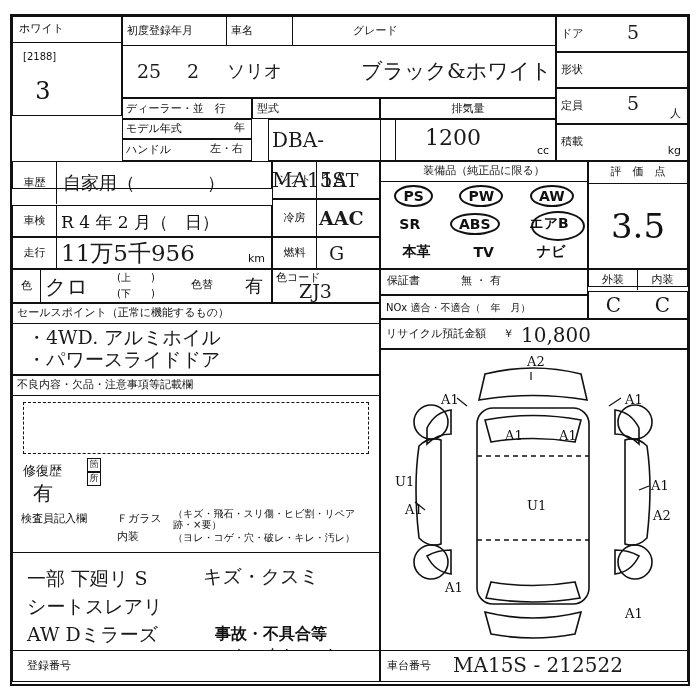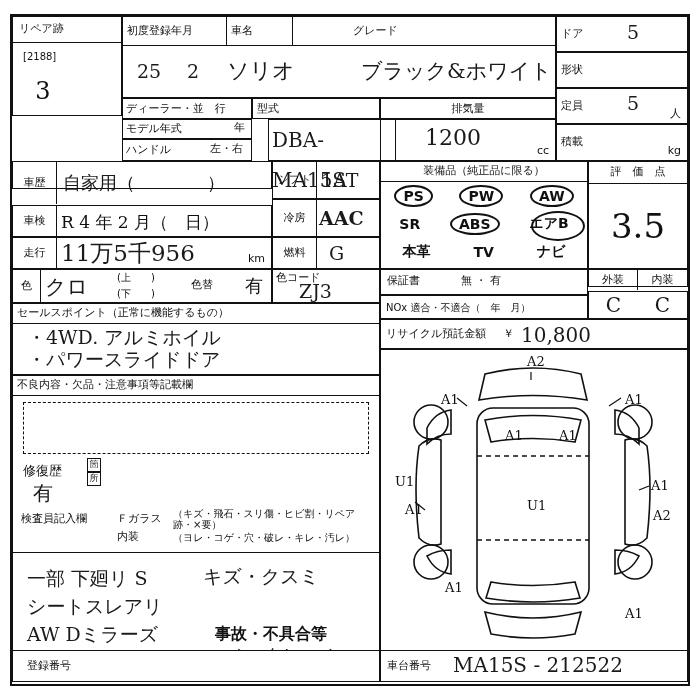--- a/index.html
+++ b/index.html
@@ -21,34 +21,34 @@
   .ovalmark{position:absolute;border:2px solid #111;border-radius:50%;}
   svg{display:block;}
 </style>
 </head>
 <body>
 
 <div id="sheet">
   <div class="frame"></div>
 
   <div class="cell bdr" style="left:12px;top:16px;width:110px;height:100px;">
-    <div class="cell lbl" style="left:0;top:0;width:110px;height:26px;border-bottom:1px solid #111;display:flex;align-items:center;padding-left:6px;">リペア跡</div>
+    <div class="cell lbl" style="left:0;top:0;width:110px;height:26px;border-bottom:1px solid #111;display:flex;align-items:center;padding-left:6px;">ホワイト</div>
     <div class="cell lbl-sm" style="left:0;top:28px;width:110px;height:22px;display:flex;align-items:center;padding-left:10px;">[2188]</div>
     <div class="cell hw-lg ctr" style="left:0;top:52px;width:60px;height:44px;">3</div>
   </div>
 
   <div class="cell bdr" style="left:122px;top:16px;width:434px;height:30px;">
     <div class="cell lbl" style="left:0;top:0;width:104px;height:28px;border-right:1px solid #111;display:flex;align-items:center;padding-left:4px;">初度登録年月</div>
     <div class="cell lbl" style="left:104px;top:0;width:66px;height:28px;border-right:1px solid #111;display:flex;align-items:center;padding-left:4px;">車名</div>
     <div class="cell lbl" style="left:170px;top:0;width:262px;height:28px;display:flex;align-items:center;padding-left:60px;">グレード</div>
   </div>
   <div class="cell" style="left:122px;top:46px;width:434px;height:52px;border-left:1px solid #111;border-right:1px solid #111;border-bottom:1px solid #111;">
     <div class="cell hw ctr" style="left:6px;top:8px;width:40px;height:34px;">25</div>
     <div class="cell hw ctr" style="left:50px;top:8px;width:40px;height:34px;">2</div>
-    <div class="cell hw" style="left:104px;top:8px;width:130px;height:34px;display:flex;align-items:center;font-size:22px;">ソリオ</div>
+    <div class="cell hw" style="left:104px;top:8px;width:130px;height:34px;display:flex;align-items:center;font-size:18px;">ソリオ</div>
     <div class="cell hw" style="left:238px;top:8px;width:200px;height:34px;display:flex;align-items:center;font-size:21px;">ブラック&amp;ホワイト</div>
   </div>
 
   <div class="cell bdr" style="left:122px;top:98px;width:130px;height:21px;">
     <div class="lbl" style="padding-left:3px;line-height:19px;">ディーラー・並　行</div>
   </div>
   <div class="cell bdr" style="left:122px;top:119px;width:130px;height:20px;">
     <div class="lbl" style="padding-left:3px;line-height:18px;">モデル年式</div>
     <div class="lbl" style="position:absolute;right:6px;top:2px;">年</div>
   </div>

